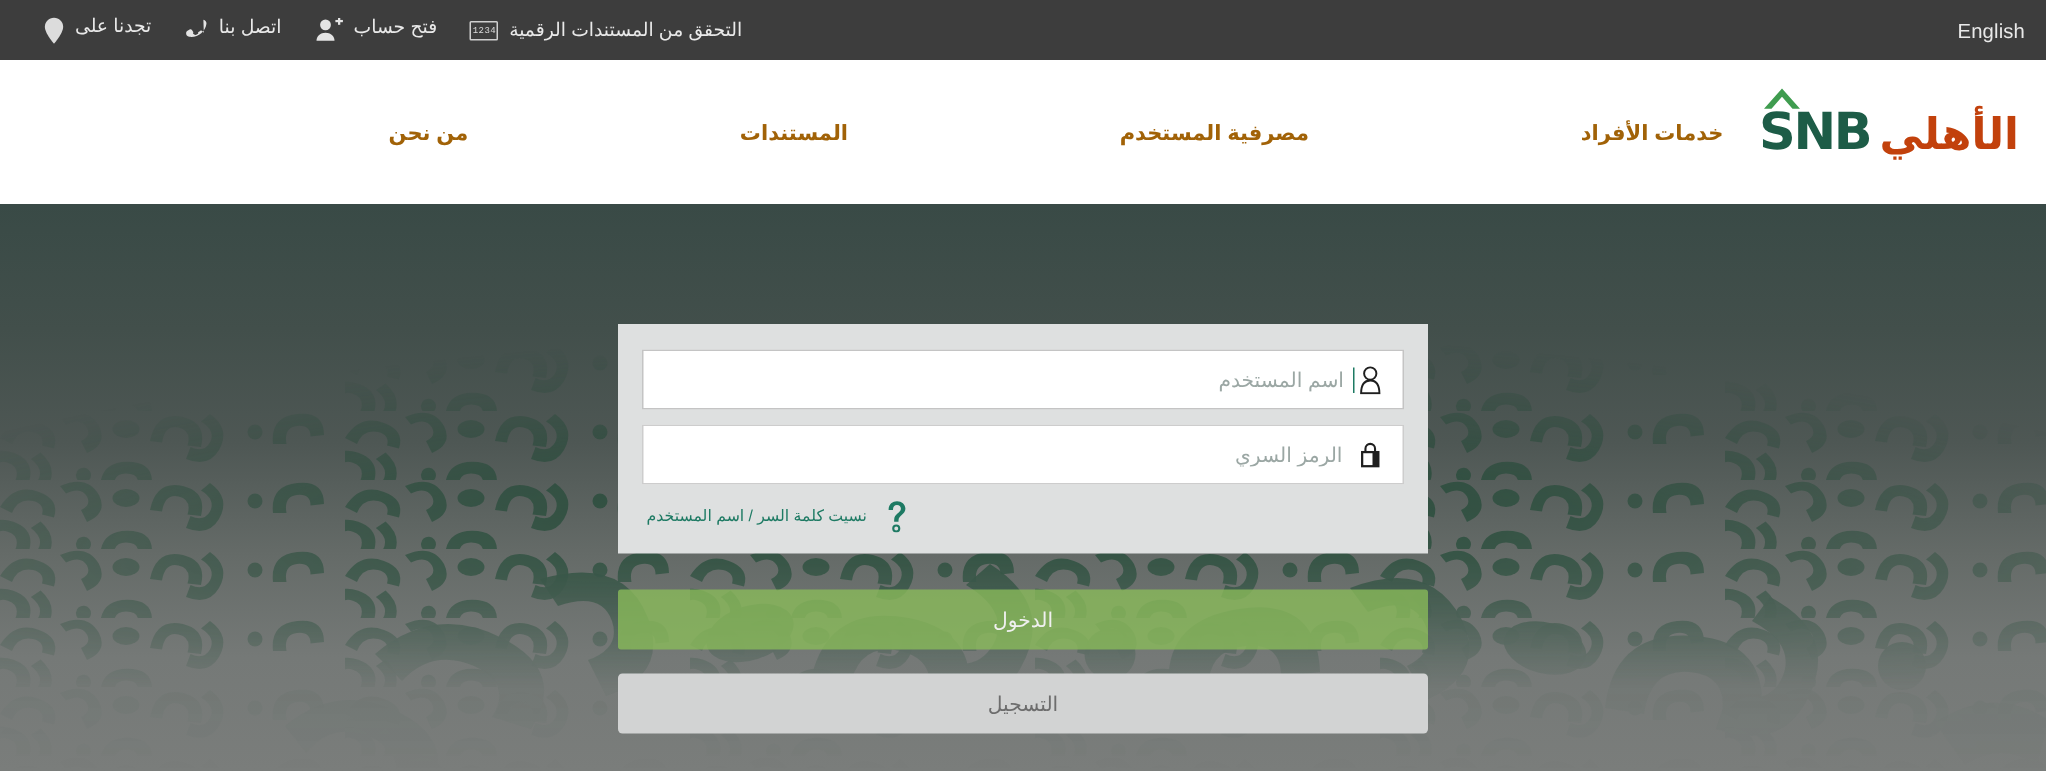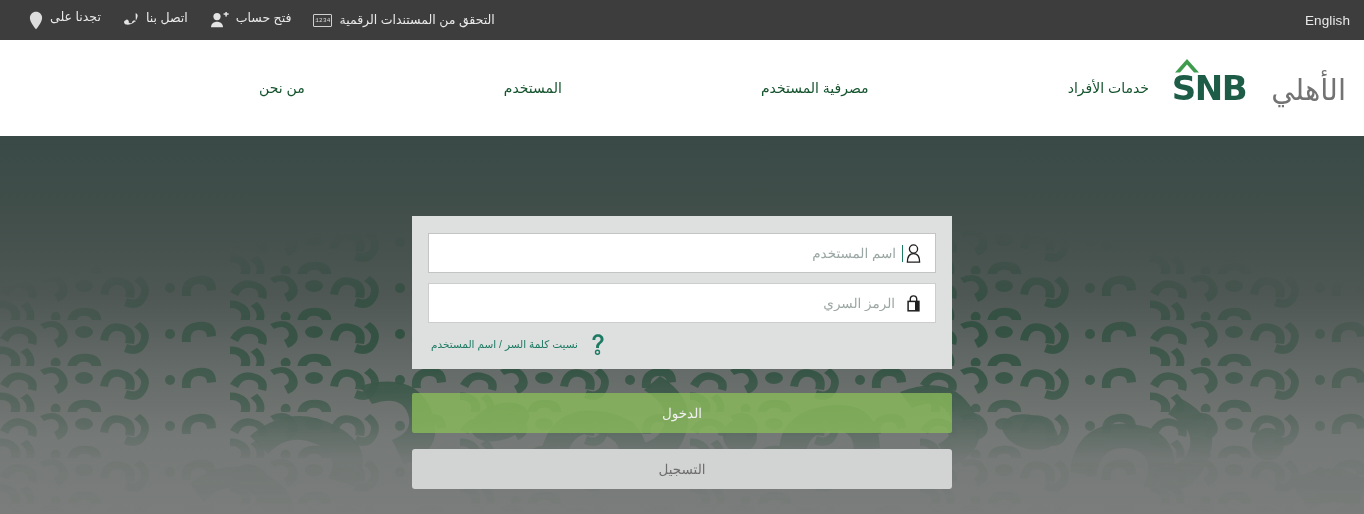--- a/index.html
+++ b/index.html
@@ -79,25 +79,24 @@
     right: 18px;
     top: 50%;
     transform: translateY(-50%);
     display: flex;
     align-items: flex-end;
     gap: 6px;
     direction: rtl;
   }
   .logo-ar {
     font-size: 29px;
-    color: #737373;
-    font-weight: normal;
+    color: #c2410c;
+    font-weight: bold;
     line-height: 1;
     letter-spacing: -1px;
-    margin-left: 19px;
   }
   .logo-snb-wrap { position: relative; display: inline-block; line-height: 1; }
   .logo-snb {
     font-size: 34px;
     font-weight: bold;
     color: #1d5c47;
     letter-spacing: -1.5px;
     direction: ltr;
     line-height: 1;
     font-family: "DejaVu Sans", sans-serif;
@@ -112,24 +111,25 @@
   .nav-links {
     display: flex;
     align-items: center;
     direction: rtl;
     margin-right: 215px;
     width: 930px;
     justify-content: space-between;
     padding-left: 40px;
   }
   .nav-link {
-    color: #14532d;
+    color: #a16207;
     font-size: 14px;
     cursor: pointer;
     white-space: nowrap;
+    font-weight: bold;
   }
 
   
   .hero {
     position: relative;
     height: 378px;
     overflow: hidden;
     background:
       linear-gradient(180deg,
         #394a46 0%,
@@ -300,21 +300,21 @@
             <path d="M1 14.5 L13 1 L25 14.5 L20 14.5 L13 6.5 L6 14.5 Z" fill="#3f9c4f"></path>
           </svg>
         </span>
         <span class="logo-snb">SNB</span>
       </span>
     </div>
 
     <div class="nav-links">
       <div class="nav-link">خدمات الأفراد</div>
       <div class="nav-link">مصرفية المستخدم</div>
-      <div class="nav-link">المستخدم</div>
+      <div class="nav-link">المستندات</div>
       <div class="nav-link">من نحن</div>
     </div>
   </div>
 
   <div class="hero">
 
     <div class="hero-pattern">
       <svg viewBox="0 0 1364 378" preserveAspectRatio="none">
         <defs>
           <clipPath id="fade">

